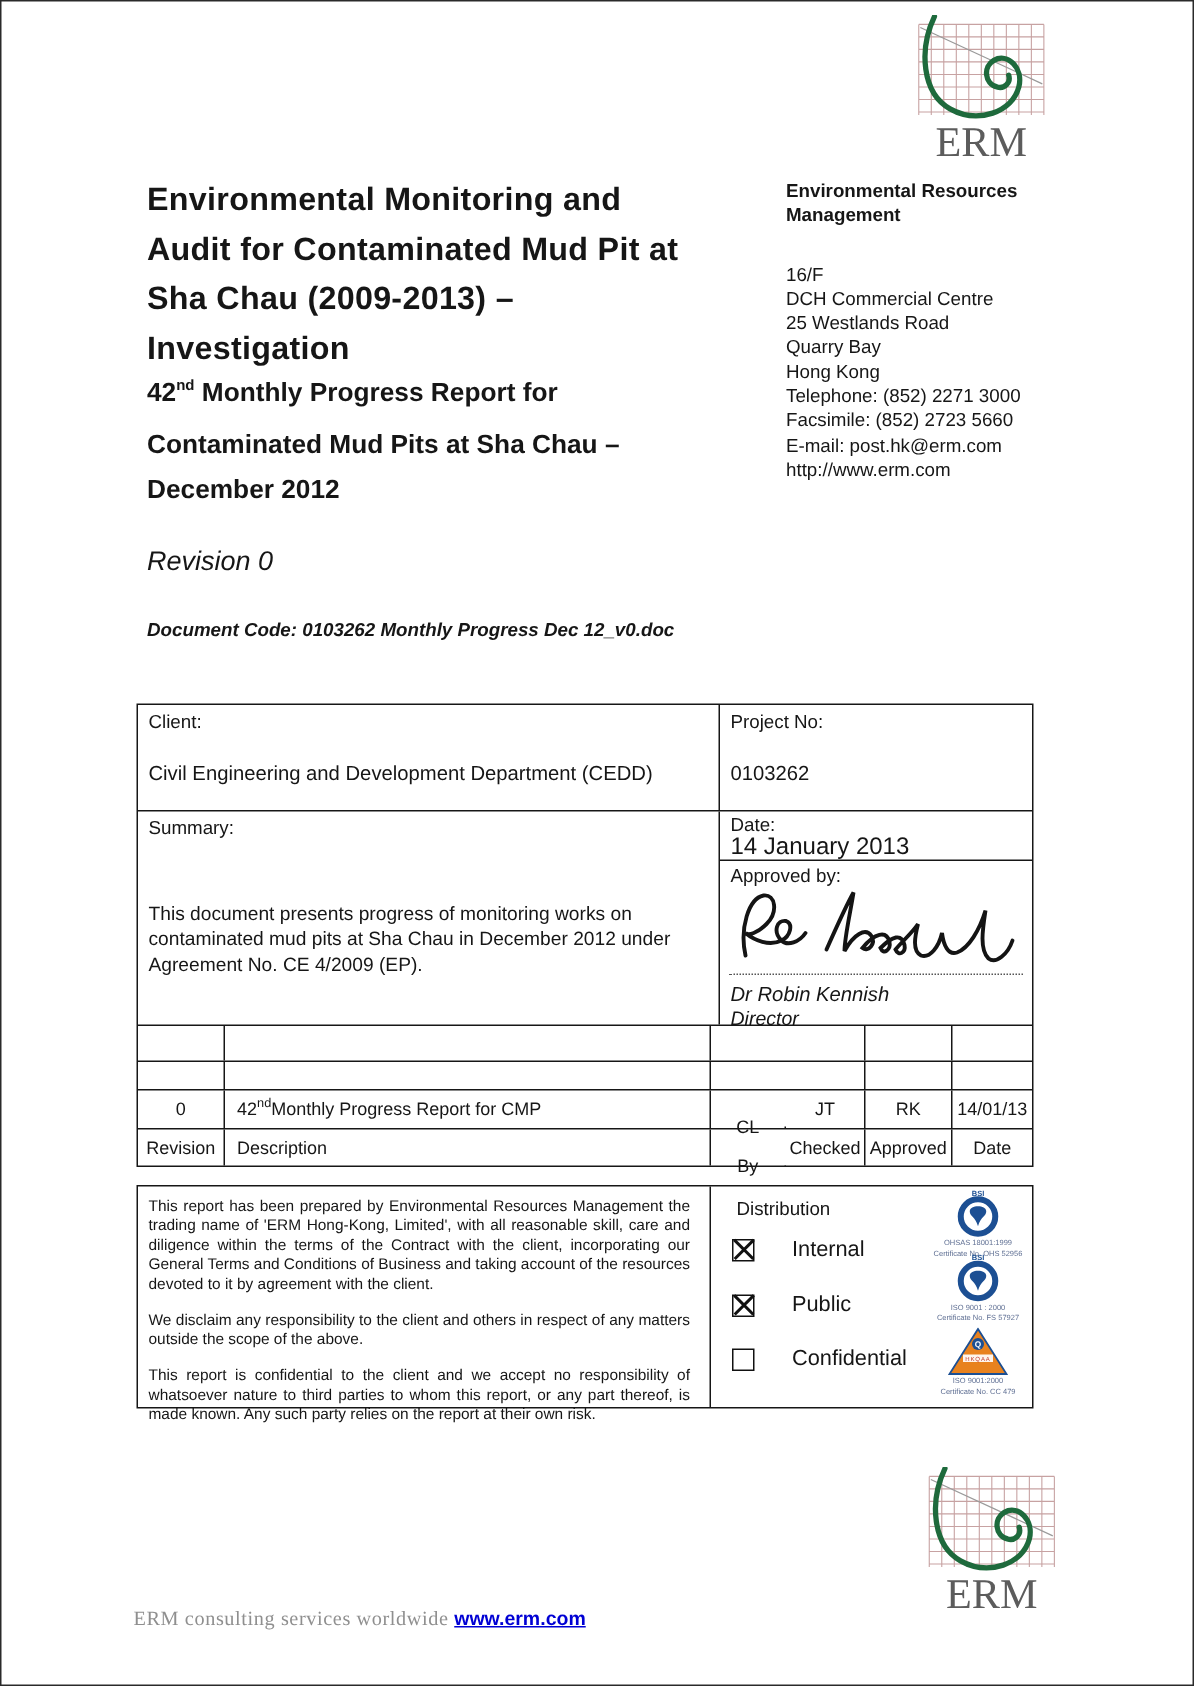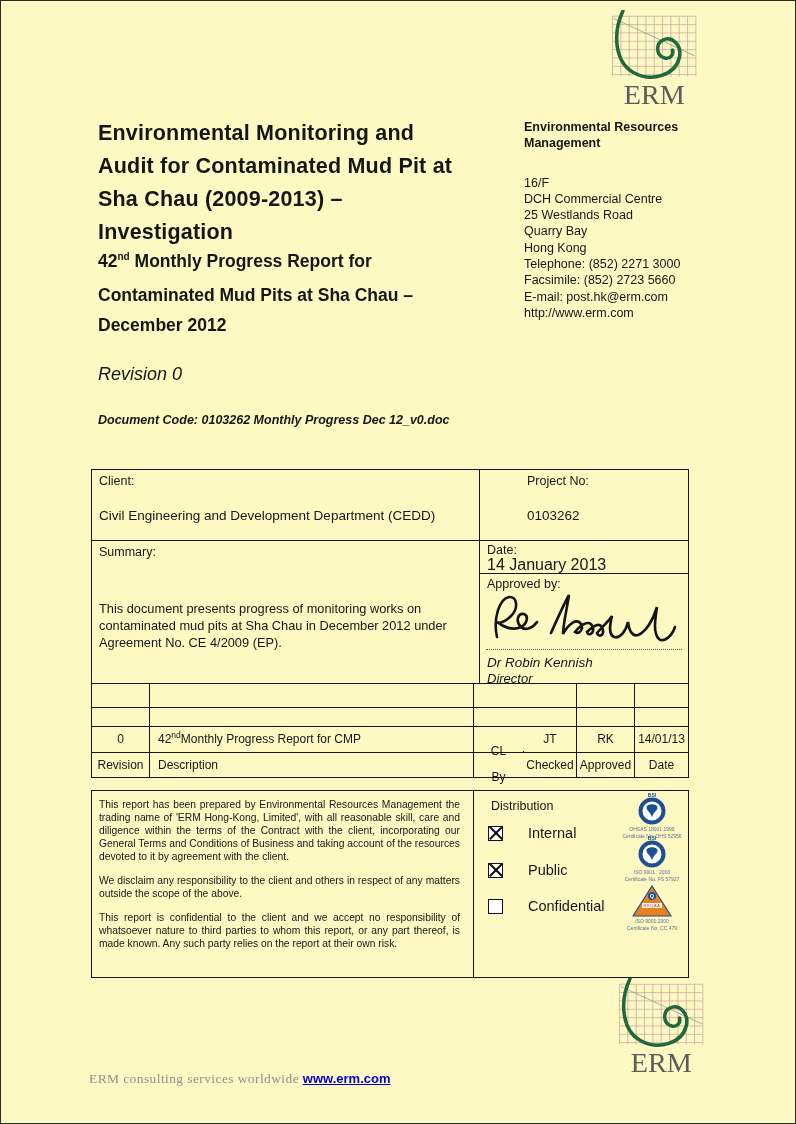--- a/index.html
+++ b/index.html
@@ -1,17 +1,17 @@
 <!DOCTYPE html>
 <html><head>
 <meta charset="utf-8">
 <style>
   html,body{margin:0;padding:0;background:#e8e8e8;}
   .page{
-    position:relative;width:796px;height:1124px;background:#fef9c3;
+    position:relative;width:796px;height:1124px;background:#ffffff;
     border:1px solid #2a2a2a;box-sizing:border-box;overflow:hidden;
     font-family:"Liberation Sans",sans-serif;color:#161616;
     margin:0 auto;
     text-decoration:underline;
   }
 
   
   .erm-logo{position:absolute;width:112px;height:98px;}
   .erm-logo.top{left:592px;top:9px;}
   .erm-logo.bottom{left:599px;top:977px;}
@@ -30,21 +30,21 @@
   .company .name{font-weight:bold;white-space:pre-line;margin-bottom:23px;}
   .company .addr div{white-space:nowrap;}
 
   
   .itable{position:absolute;left:90px;top:468px;width:598px;box-sizing:border-box;
     border:1.6px solid #161616;}
   .band{display:flex;box-sizing:border-box;}
   .band + .band{border-top:1.6px solid #161616;}
   .c-left{width:388px;box-sizing:border-box;border-right:1.6px solid #161616;position:relative;}
   .c-right{flex:1;position:relative;}
-  .band-client{height:70px;gap:40px;}
+  .band-client{height:70px;}
   .band-summary{height:143px;}
   .cell-label{position:absolute;left:7px;top:4px;font-size:12.5px;}
   .cell-value{position:absolute;left:7px;top:38px;font-size:13.5px;}
   .date-cell{height:33px;position:relative;border-bottom:1.6px solid #161616;box-sizing:border-box;}
   .date-value{position:absolute;left:7px;top:15px;font-size:16px;}
   .approved-cell{position:relative;height:110px;}
   .summary-body{position:absolute;left:7px;top:59px;width:348px;font-size:12.8px;line-height:17px;}
   .sig{position:absolute;left:6px;top:13px;width:196px;height:60px;}
   .sig-line{position:absolute;left:6px;right:6px;top:75px;border-bottom:1.5px dotted #555;}
   .approver-name{position:absolute;left:7px;top:81px;font-size:13.5px;font-style:italic;}
@@ -59,21 +59,21 @@
     align-items:center;justify-content:center;}
   .rc-rev{width:58px;}
   .rc-desc{width:324px;justify-content:flex-start;padding-left:8px;}
   .rc-by{width:50px;margin-top:24px;}
   .rc-checked{width:53px;}
   .rc-app{width:58px;}
   .rc-date{flex:1;border-right:none;}
   .rc-desc .sup{font-size:8.5px;position:relative;top:-4px;}
 
   
-  .dbox{position:absolute;left:90px;top:789px;width:598px;height:188px;box-sizing:border-box;
+  .dbox{position:absolute;left:90px;top:789px;width:598px;height:149px;box-sizing:border-box;
     border:1.6px solid #161616;display:flex;}
   .d-left{width:382px;box-sizing:border-box;border-right:1.6px solid #161616;
     padding:7px 13px 0 7px;font-size:10.3px;line-height:13px;text-align:justify;}
   .d-left p{margin:0 0 11px 0;}
   .d-right{flex:1;position:relative;}
   .dist-label{position:absolute;left:17px;top:8px;font-size:12.5px;}
   .dist-row{position:absolute;left:14px;display:flex;align-items:center;gap:25px;}
   .dist-row.r0{top:34px;} .dist-row.r1{top:71px;text-align:right;} .dist-row.r2{top:107px;}
   .cb{width:15px;height:15px;border:1.8px solid #111;position:relative;box-sizing:border-box;background:#fff;}
   .cb.checked::before,.cb.checked::after{content:"";position:absolute;left:50%;top:50%;

